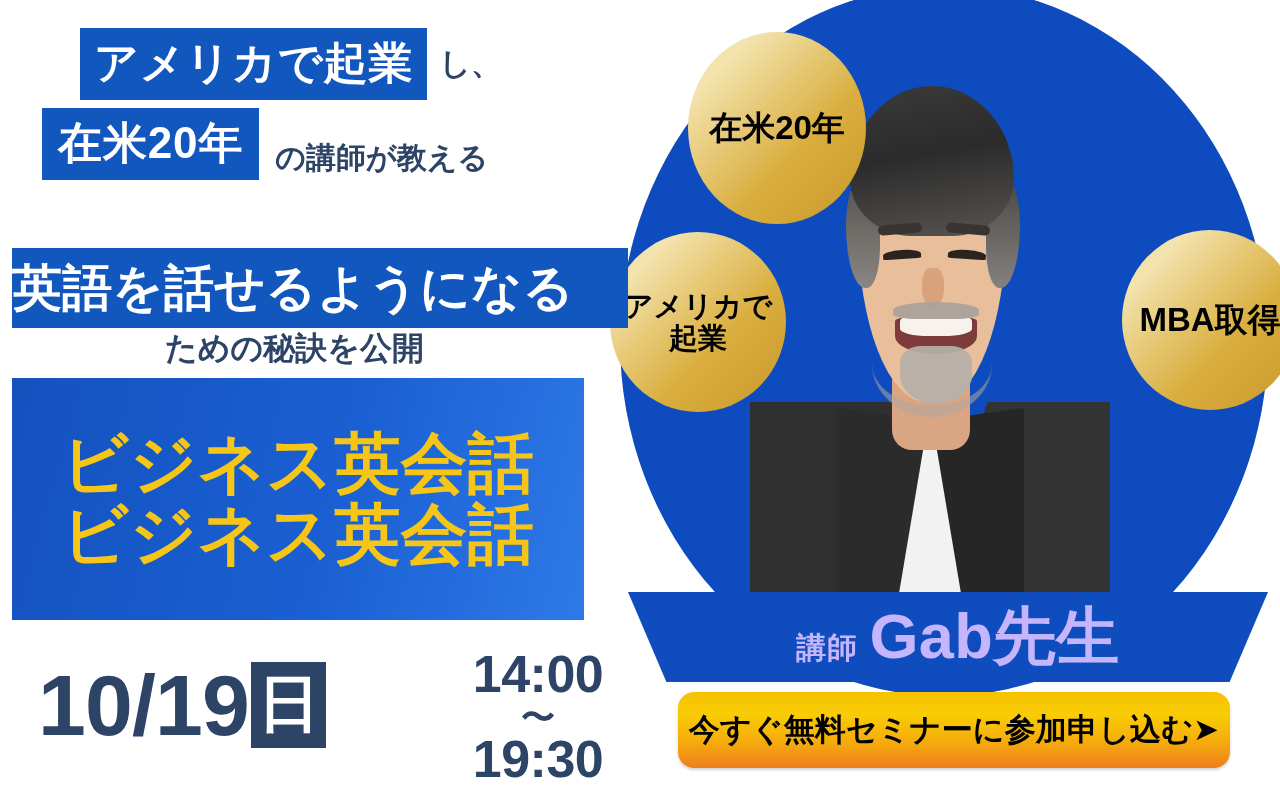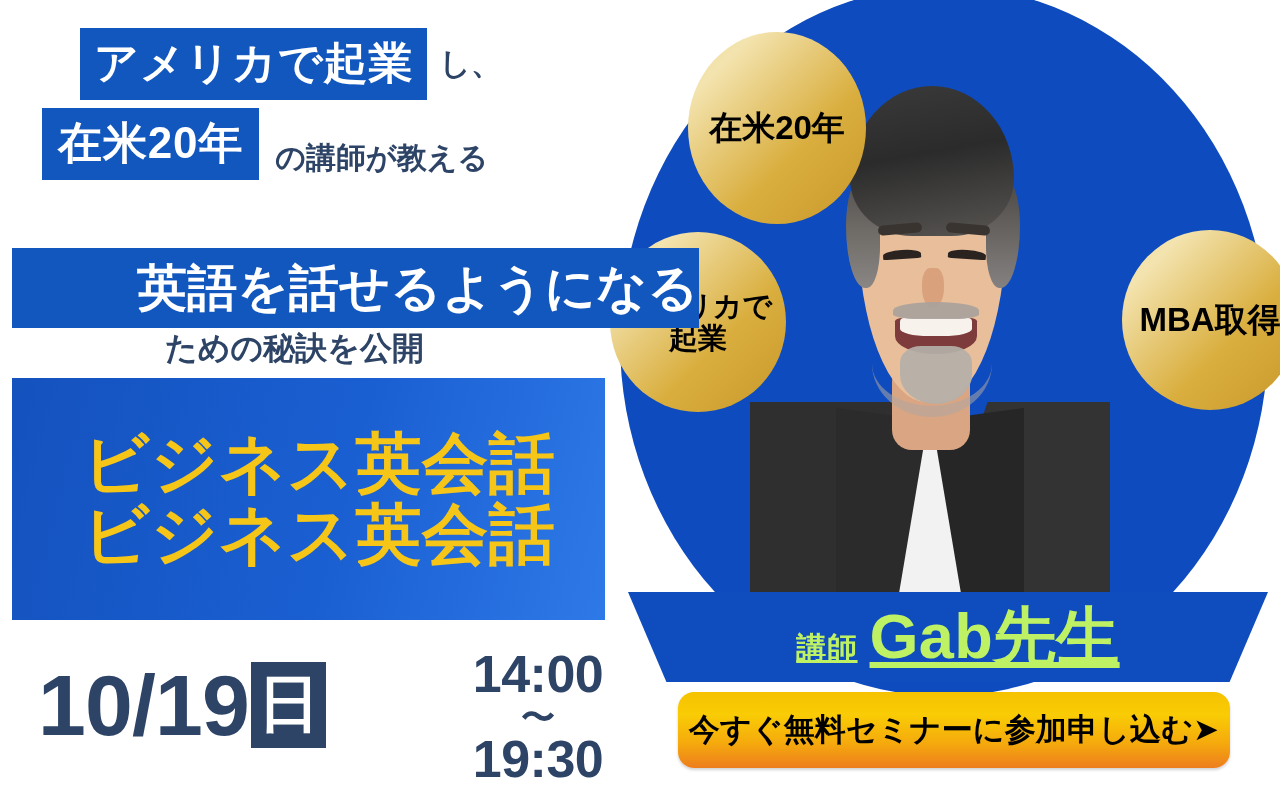--- a/index.html
+++ b/index.html
@@ -65,26 +65,26 @@
 
   
   #line3 { left: 155px; top: 200px; }
   #line3 .plain { font-size: 32px; }
 
   
   #band-eigo {
     position: absolute;
     left: 12px;
     top: 248px;
-    width: 687px;
+    width: 616px;
     height: 80px;
     background: #1157BE;
     display: flex;
     align-items: center;
-    justify-content: flex-end;
+    justify-content: flex-start;
   }
   #band-eigo .band-text {
     color: #ffffff;
     font-size: 50px;
     font-weight: 700;
     letter-spacing: 0.005em;
     line-height: 1;
     white-space: nowrap;
   }
 
@@ -98,21 +98,20 @@
     left: 12px;
     top: 378px;
     width: 572px;
     height: 242px;
     background: linear-gradient(105deg, #1452BE 0%, #1A5FD2 55%, #2E79E8 100%);
     display: flex;
     flex-direction: column;
     align-items: center;
     justify-content: center;
     z-index: 31;
-    padding-left: 21px;
   }
   .title-row {
     color: #F5C518;
     font-size: 66px;
     font-weight: 700;
     line-height: 1.08;
     letter-spacing: 0.01em;
     white-space: nowrap;
   }
 
@@ -306,24 +305,23 @@
     background: #0F4DBE;
     clip-path: polygon(0% 0%, 100% 0%, 94% 100%, 6% 100%);
     z-index: 22;
     display: flex;
     align-items: center;
     justify-content: center;
   }
   #teacher-inner {
     display: flex;
     align-items: baseline;
-    color: #bef264;
+    color: #c4b5fd;
     white-space: nowrap;
     transform: translateX(10px);
-    text-decoration: underline;
   }
   #teacher-role { font-size: 30px; font-weight: 700; letter-spacing: .02em; }
   #teacher-name { font-size: 63px; font-weight: 700; margin-left: 12px; letter-spacing: 0.005em; }
 
   
   #cta-button {
     position: absolute;
     left: 78px;
     top: 692px;
     width: 552px;

